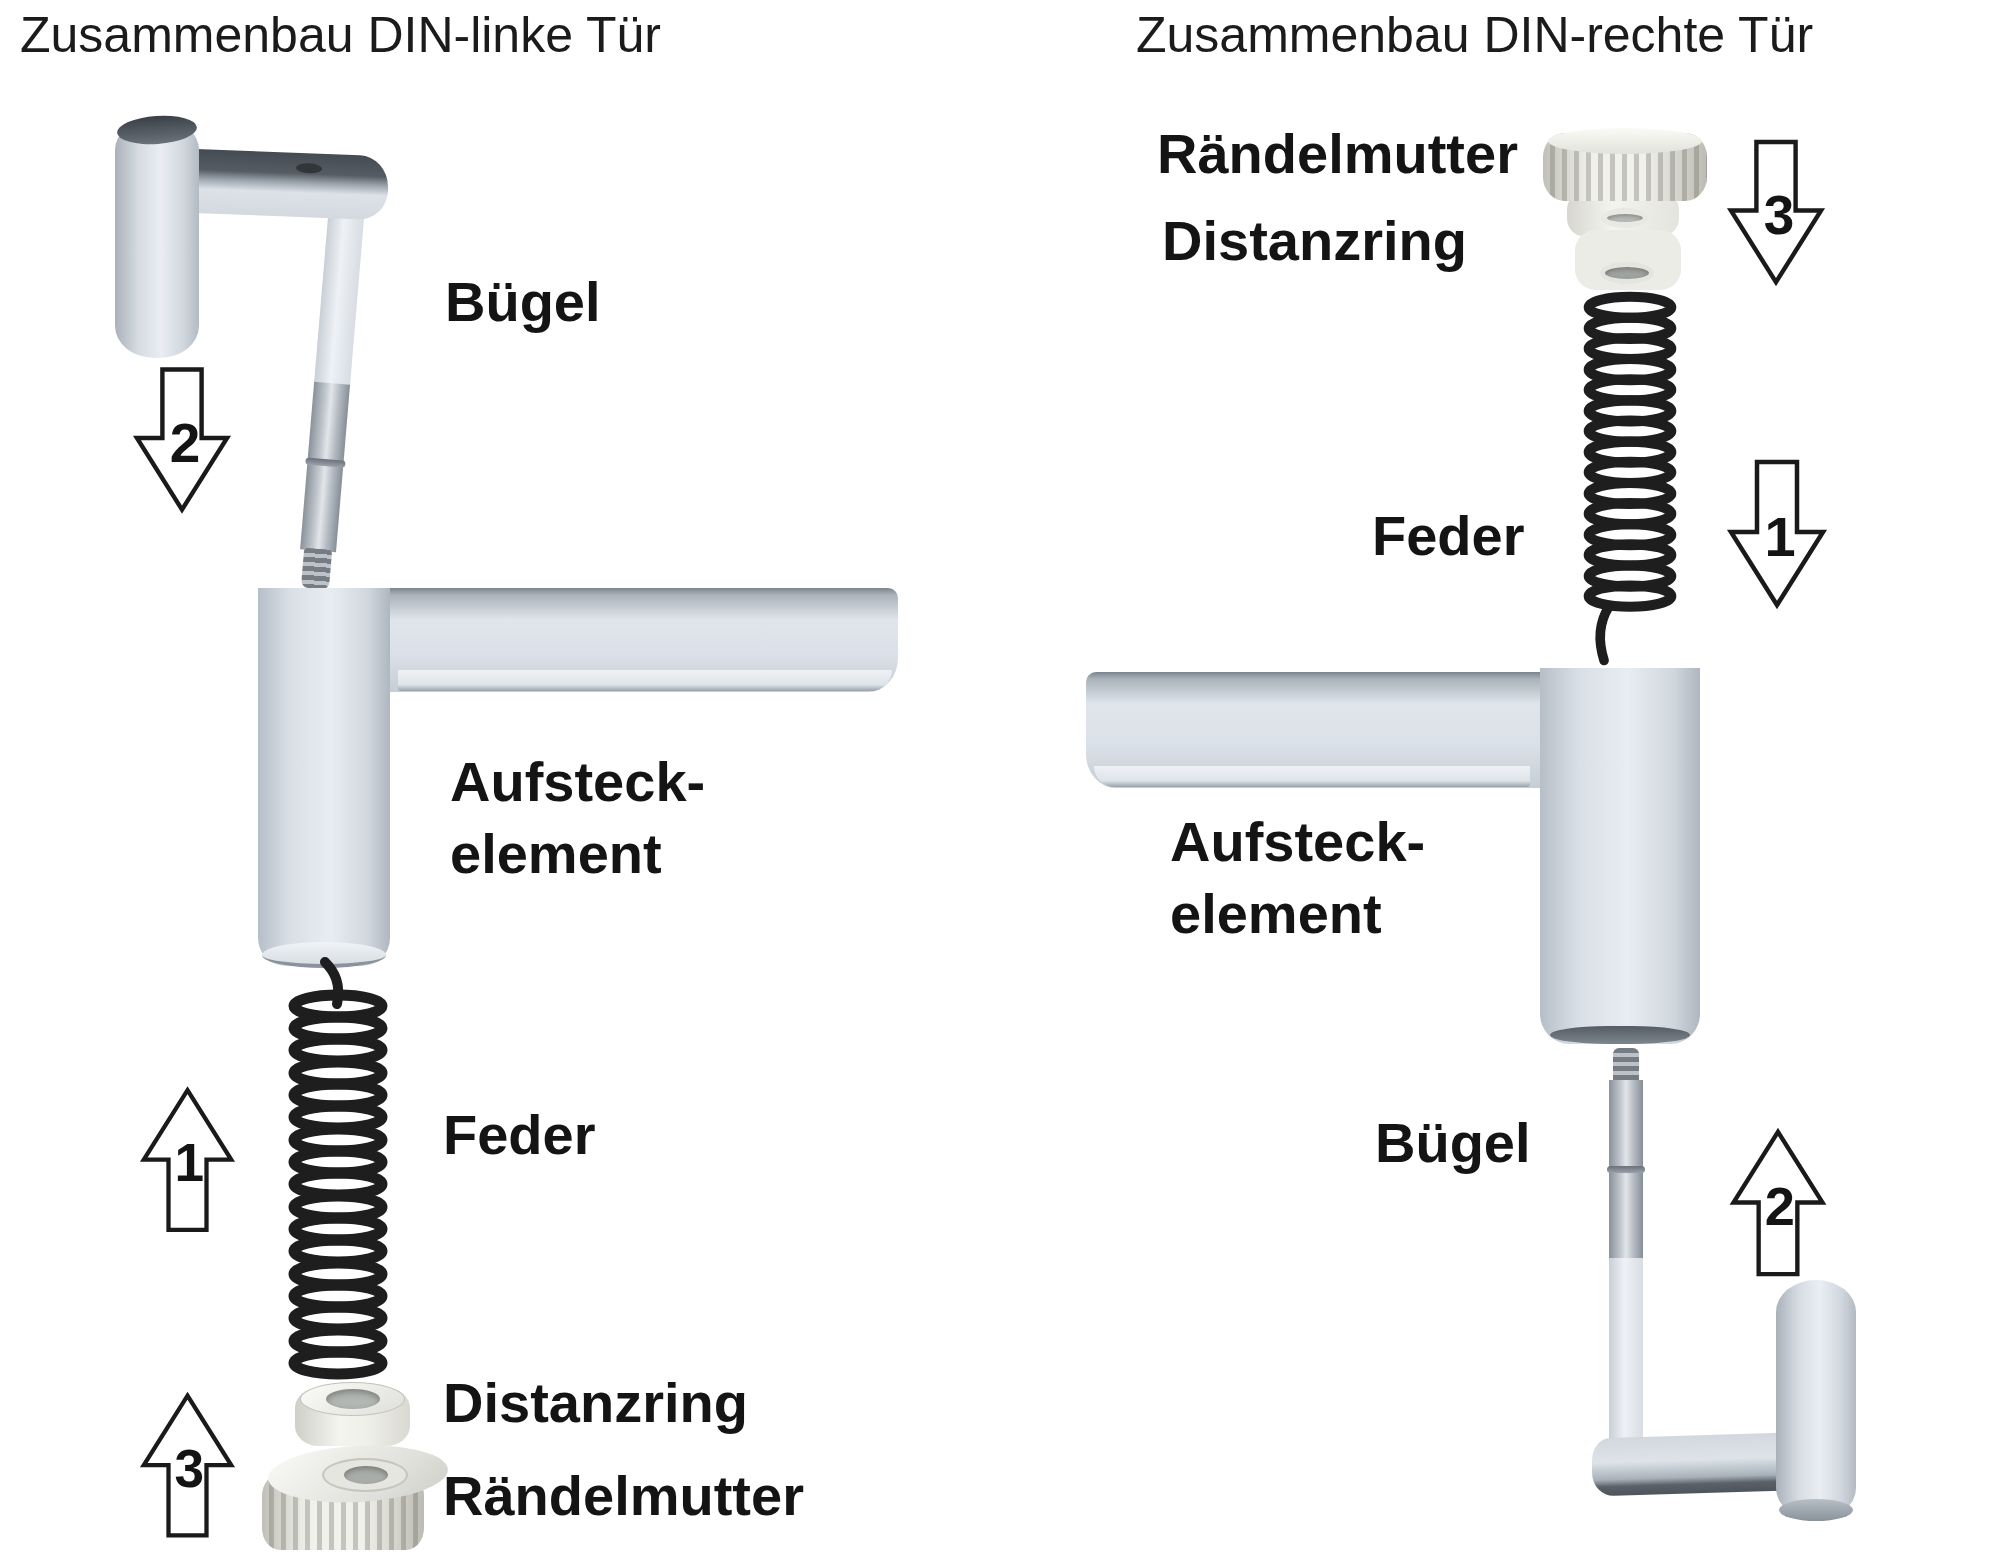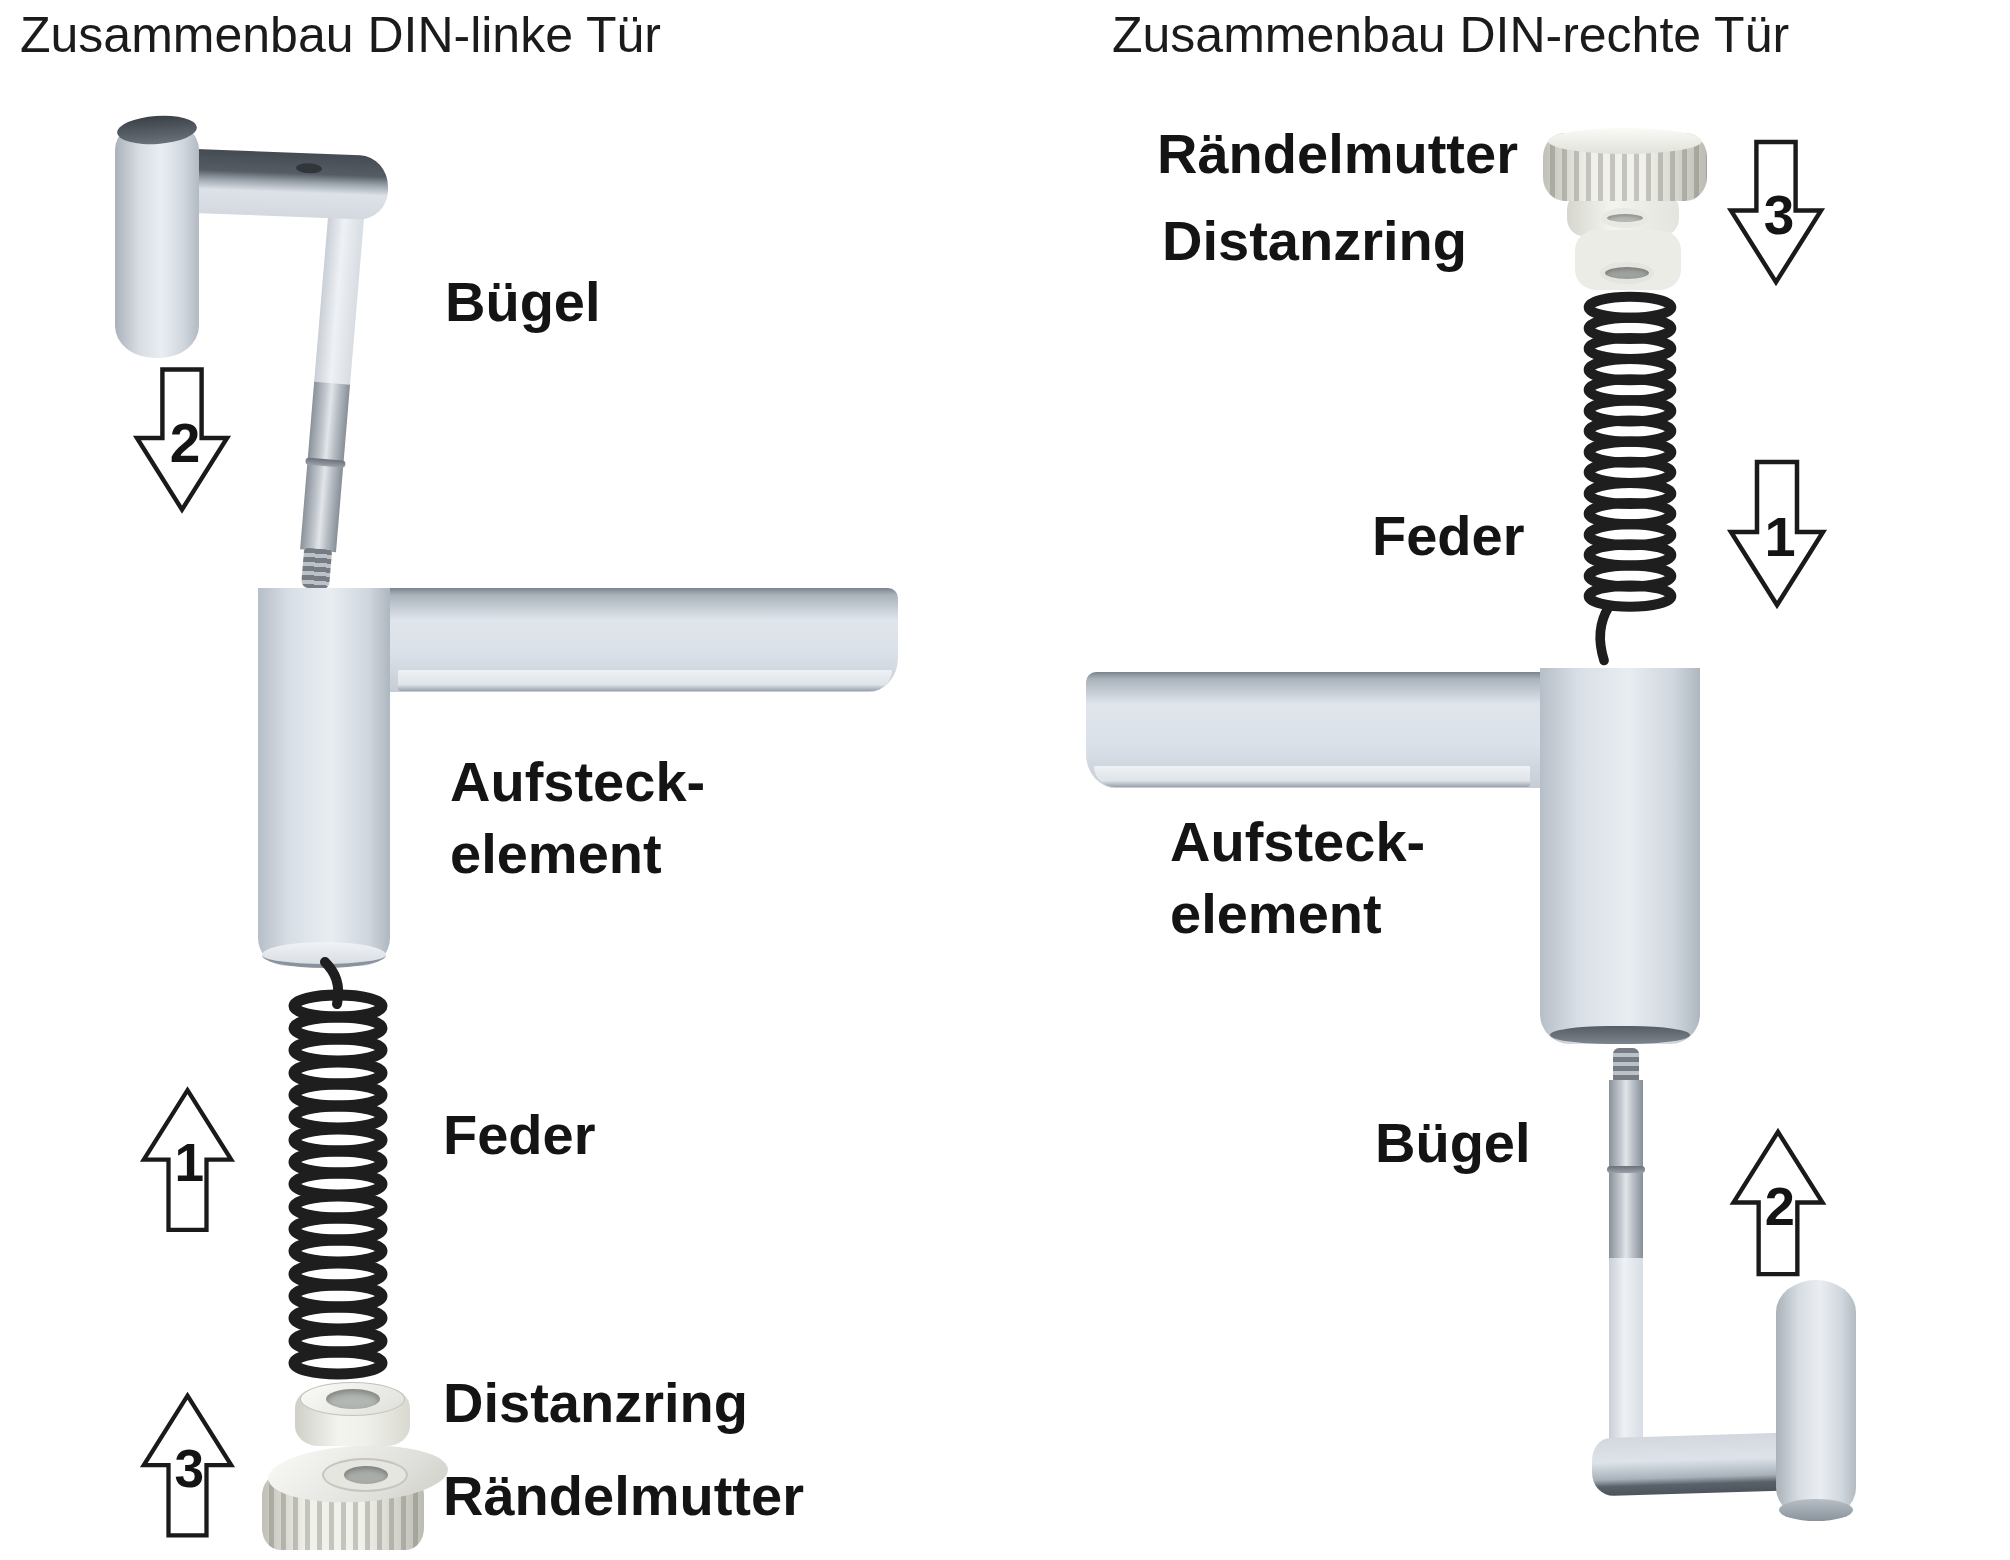--- a/index.html
+++ b/index.html
@@ -167,21 +167,21 @@
     </div>
     <div class="plabel" style="left:443px;top:1466px;">Rändelmutter</div>
 
     <svg class="step-arrow" style="left:140px;top:1388px;width:95px;height:155px;" viewBox="0 0 100 155">
       <path d="M50 4 L96 77 H70 V151 H30 V77 H4 Z" fill="var(--arrow-fill)" stroke="var(--arrow-outline)" stroke-width="4.5"></path>
       <text x="52" y="100" text-anchor="middle">3</text>
     </svg>
   </section>
 
   <section>
-    <div class="title" style="left:1112px;top:10px;">Zusammenbau DIN-rechte Tür</div>
+    <div class="title" style="left:1136px;top:10px;">Zusammenbau DIN-rechte Tür</div>
 
     <div class="plabel" style="left:1157px;top:124px;">Rändelmutter</div>
 
     <div>
       <div class="abs" style="left:1567px;top:192px;width:112px;height:44px;border-radius:16px/18px;
            background:linear-gradient(90deg,#d6d6cf,#f4f4ef 40%,#e4e4de);"></div>
       <div class="ellipse" style="left:1601px;top:208px;width:48px;height:20px;background:#b9bdb9;
            border:6px solid #e9e9e3;box-shadow:inset 0 2px 4px rgba(60,60,55,.4);"></div>
       <div class="abs knurl" style="left:1543px;top:133px;width:164px;height:68px;border-radius:22px/24px;"></div>
       <div class="ellipse" style="left:1548px;top:128px;width:154px;height:26px;background:linear-gradient(180deg,#fafaf6,#e2e2dc);"></div>

